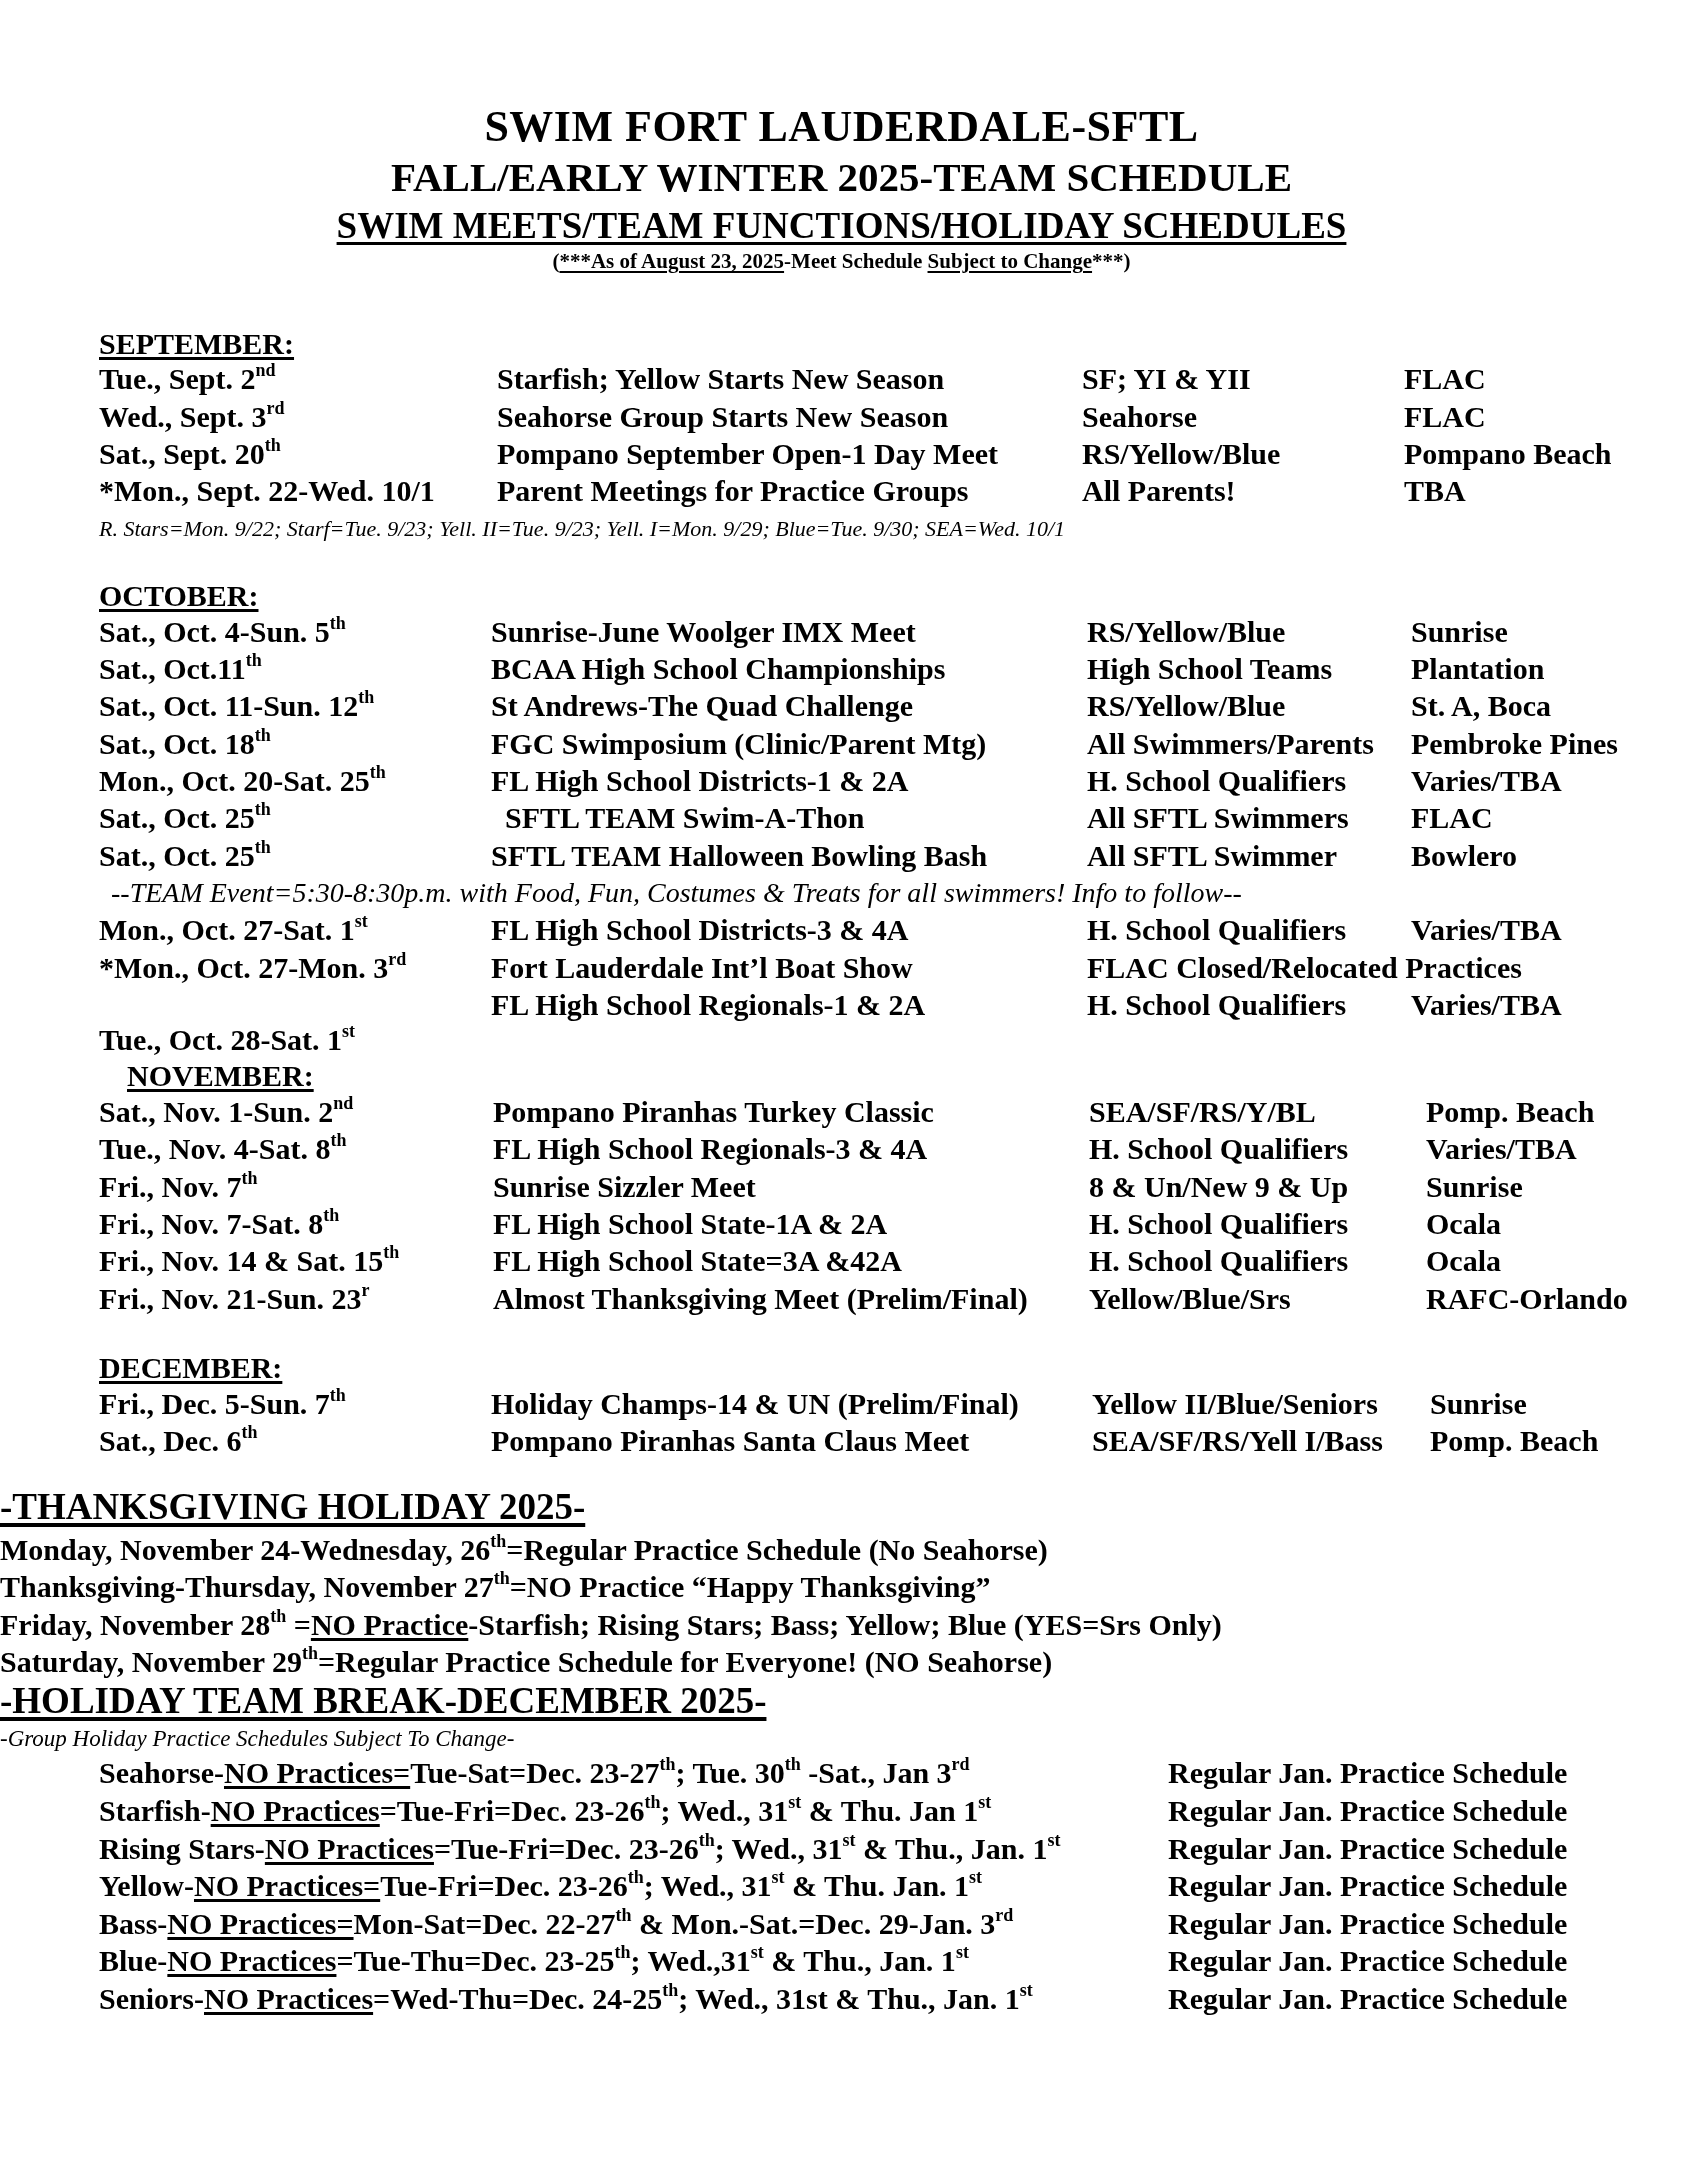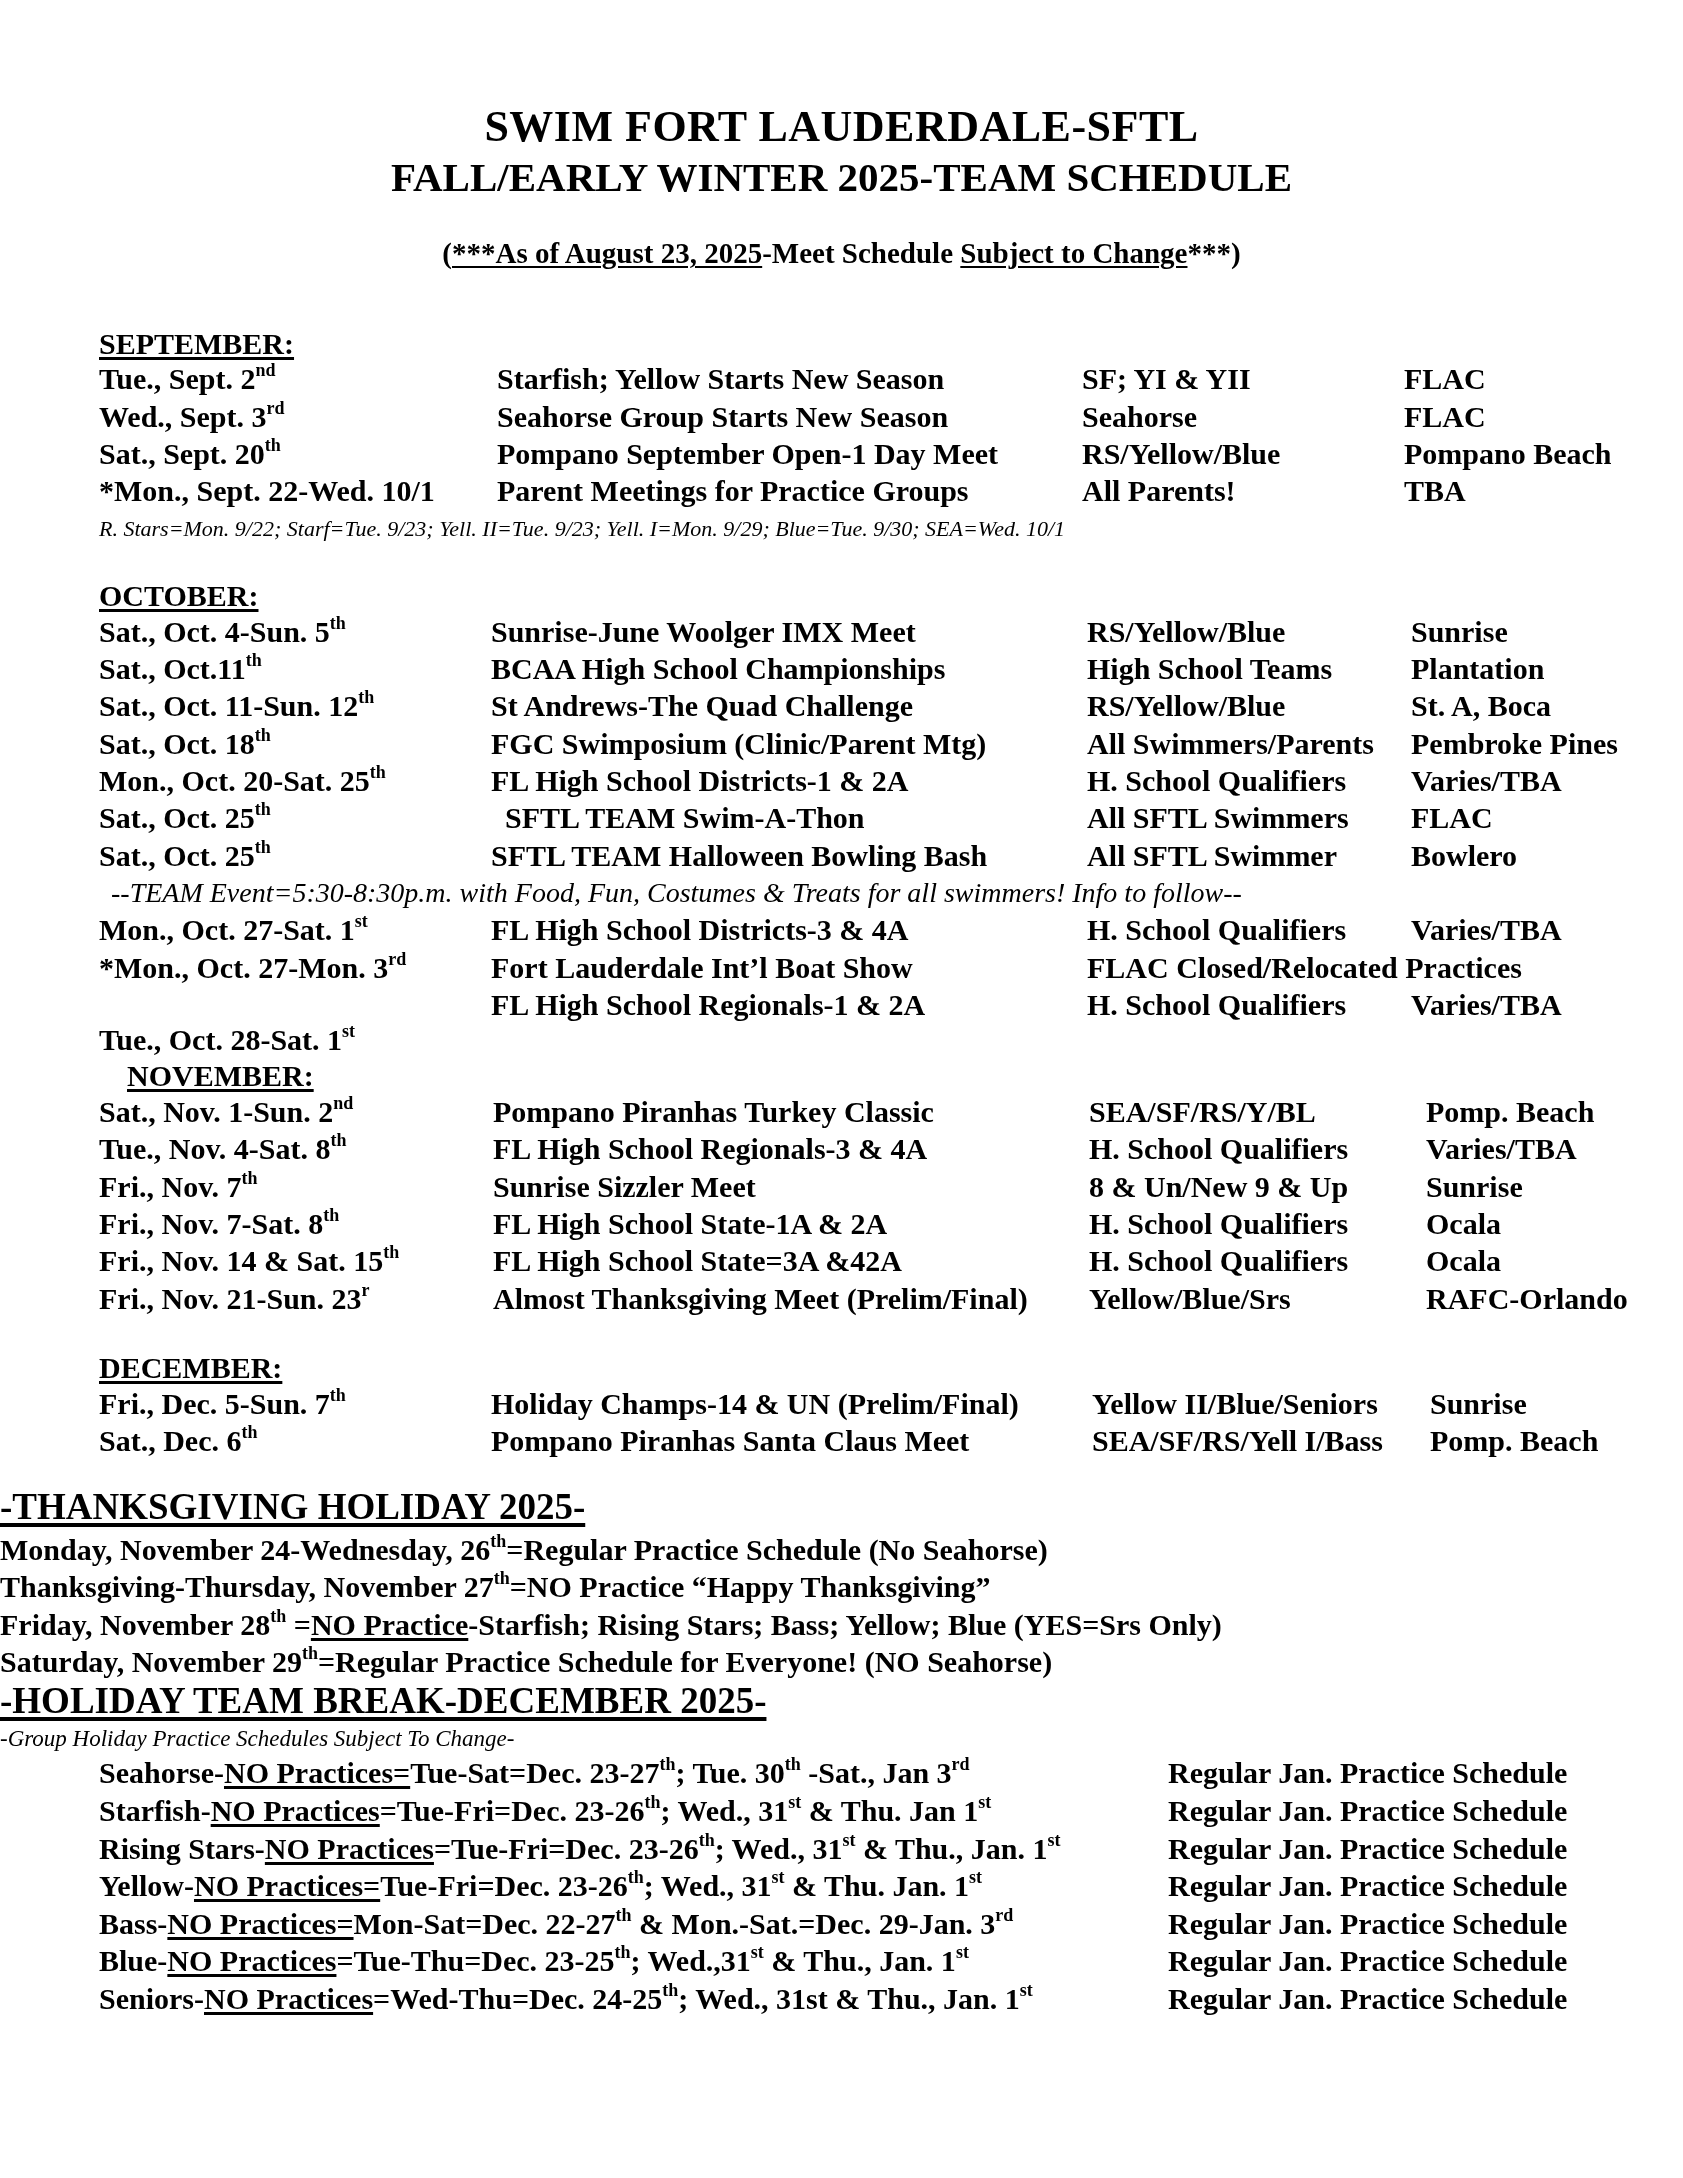--- a/index.html
+++ b/index.html
@@ -6,21 +6,21 @@
     body {
       width: 1683px; height: 2178px; position: relative; overflow: hidden;
       font-family: "Liberation Serif", "DejaVu Serif", serif;
       color: #000000;
     }
     .page { position: absolute; left: 0; top: 0; width: 1636px; height: 2178px; }
     .title-block { position: absolute; left: 0; width: 1683px; text-align: center; font-weight: bold; }
     .t1 { top: 101px; font-size: 44px; letter-spacing: 0.5px; }
     .t2 { top: 153px; font-size: 41px; }
     .t3 { top: 204px; font-size: 37px; text-decoration: underline; text-decoration-thickness: 3px; text-underline-offset: 4px; }
-    .t4 { top: 237px; font-size: 29px; }
+    .t4 { top: 249px; font-size: 21px; }
     .t4 .u { text-decoration: underline; text-decoration-thickness: 2px; }
 
     .abs { position: absolute; white-space: nowrap; font-weight: bold; font-size: 30px; line-height: 34px; }
     .month { font-size: 30px; text-decoration: underline; text-decoration-thickness: 3px; text-underline-offset: 3px; }
     sup { font-size: 60%; line-height: 0; position: relative; top: -0.1em; vertical-align: super; }
     .note { font-style: italic; font-weight: normal; font-size: 22px; }
     .note-b { font-style: italic; font-weight: normal; font-size: 28px; }
 
     .center-line { position: absolute; left: 0; width: 1683px; text-align: left; white-space: nowrap; font-weight: bold; }
     .h-sec { font-size: 37px; text-decoration: underline; text-decoration-thickness: 4px; text-underline-offset: 4px; }
@@ -28,20 +28,21 @@
     .u { text-decoration: underline; text-decoration-thickness: 3px; text-underline-offset: 3px; }
     .subnote { font-size: 23px; font-style: italic; font-weight: normal; }
   </style>
 </head>
 <body>
 
 <div class="page">
 
   <div class="title-block t1">SWIM FORT LAUDERDALE-SFTL</div>
   <div class="title-block t2">FALL/EARLY WINTER 2025-TEAM SCHEDULE</div>
+  <div class="title-block t3">SWIM MEETS/TEAM FUNCTIONS/HOLIDAY SCHEDULES</div>
   <div class="title-block t4">
     <span>(</span><span class="u">***As of August 23, 2025</span><span>-Meet Schedule </span><span class="u">Subject to Change</span><span>***)</span>
   </div>
 
   <div id="schedule">
       <div class="abs month" style="left: 99px; top: 327px;">SEPTEMBER:</div>
       <div>
         <span class="abs" style="left: 99px; top: 362px;">Tue., Sept. 2<sup>nd</sup></span>
         <span class="abs" style="left: 497px; top: 362px;">Starfish; Yellow Starts New Season</span>
         <span class="abs" style="left: 1082px; top: 362px;">SF; YI &amp; YII</span>

